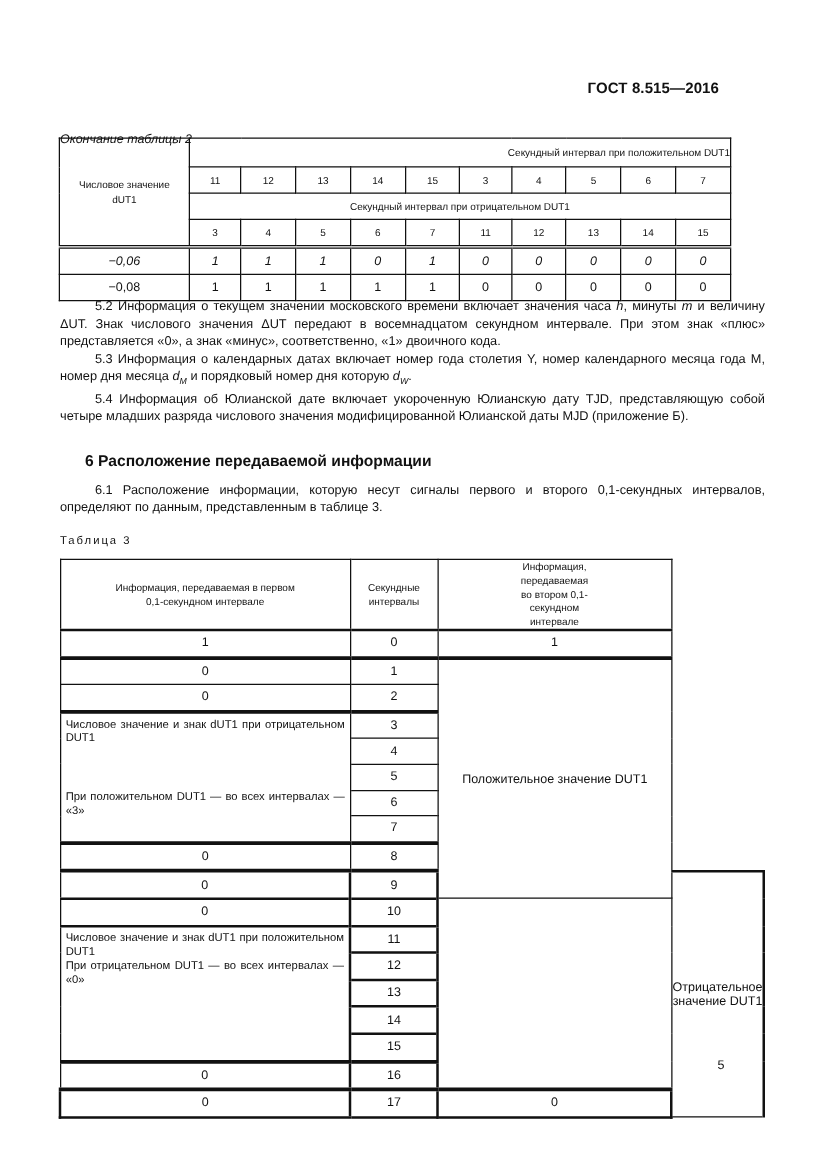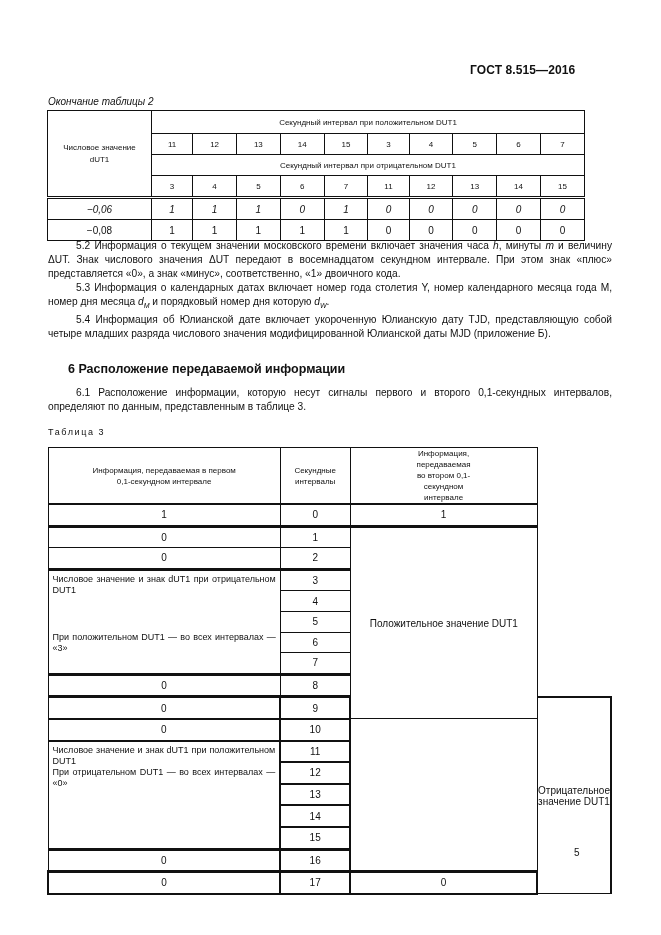--- a/index.html
+++ b/index.html
@@ -1,20 +1,20 @@
 <!DOCTYPE html>
 <html><head>
 <meta charset="utf-8">
 <style>
   html, body { margin: 0; padding: 0; background: #ffffff; }
   body { width: 661px; height: 935px; position: relative; overflow: hidden;
          font-family: "Liberation Sans", sans-serif; color: #111; }
   .abs { position: absolute; }
   .gost { left: 470px; top: 63px; font-size: 12px; font-weight: bold; letter-spacing: 0.1px; }
-  .caption-italic { left: 48px; top: 96px; font-size: 10px; font-style: italic; }
+  .caption-italic { left: 48px; top: 106px; font-size: 10px; font-style: italic; }
   table { border-collapse: collapse; }
   .t2 { left: 47px; top: 110px; width: 538px; font-size: 8px; }
   .t2 td { border: 1px solid #111; text-align: center; padding: 0; height: 20px; }
   .t2 .val td { font-size: 10px; height: 20px; }
   .t2 tr.first-val td { border-top: 3px double #111; font-style: italic; }
   .t2 .rowhead { width: 83px; }
   .para { left: 48px; width: 564px; font-size: 10.2px; line-height: 14px; text-align: justify; }
   .para p { margin: 0; text-indent: 28px; }
   .h6 { left: 68px; top: 362px; font-size: 12.5px; font-weight: bold; }
   .tcap { left: 48px; top: 427px; font-size: 9px; letter-spacing: 1.6px; }
@@ -33,21 +33,21 @@
 <body>
 
 <div class="abs gost">ГОСТ 8.515—2016</div>
 
 <div class="abs caption-italic">Окончание таблицы 2</div>
 
 <table class="abs t2">
   <tbody>
       <tr>
     <td class="rowhead" rowspan="4" style="padding:0 10px;line-height:12px;font-size:8px;">Числовое значение dUT1</td>
-    <td colspan="10" style="height:22px;">Секундный интервал при положительном DUT1</td>
+    <td colspan="10" style="height:22px;text-align:right;">Секундный интервал при положительном DUT1</td>
   </tr>
   <tr>
     <td>11</td>
     <td>12</td>
     <td>13</td>
     <td>14</td>
     <td>15</td>
     <td>3</td>
     <td>4</td>
     <td>5</td>

